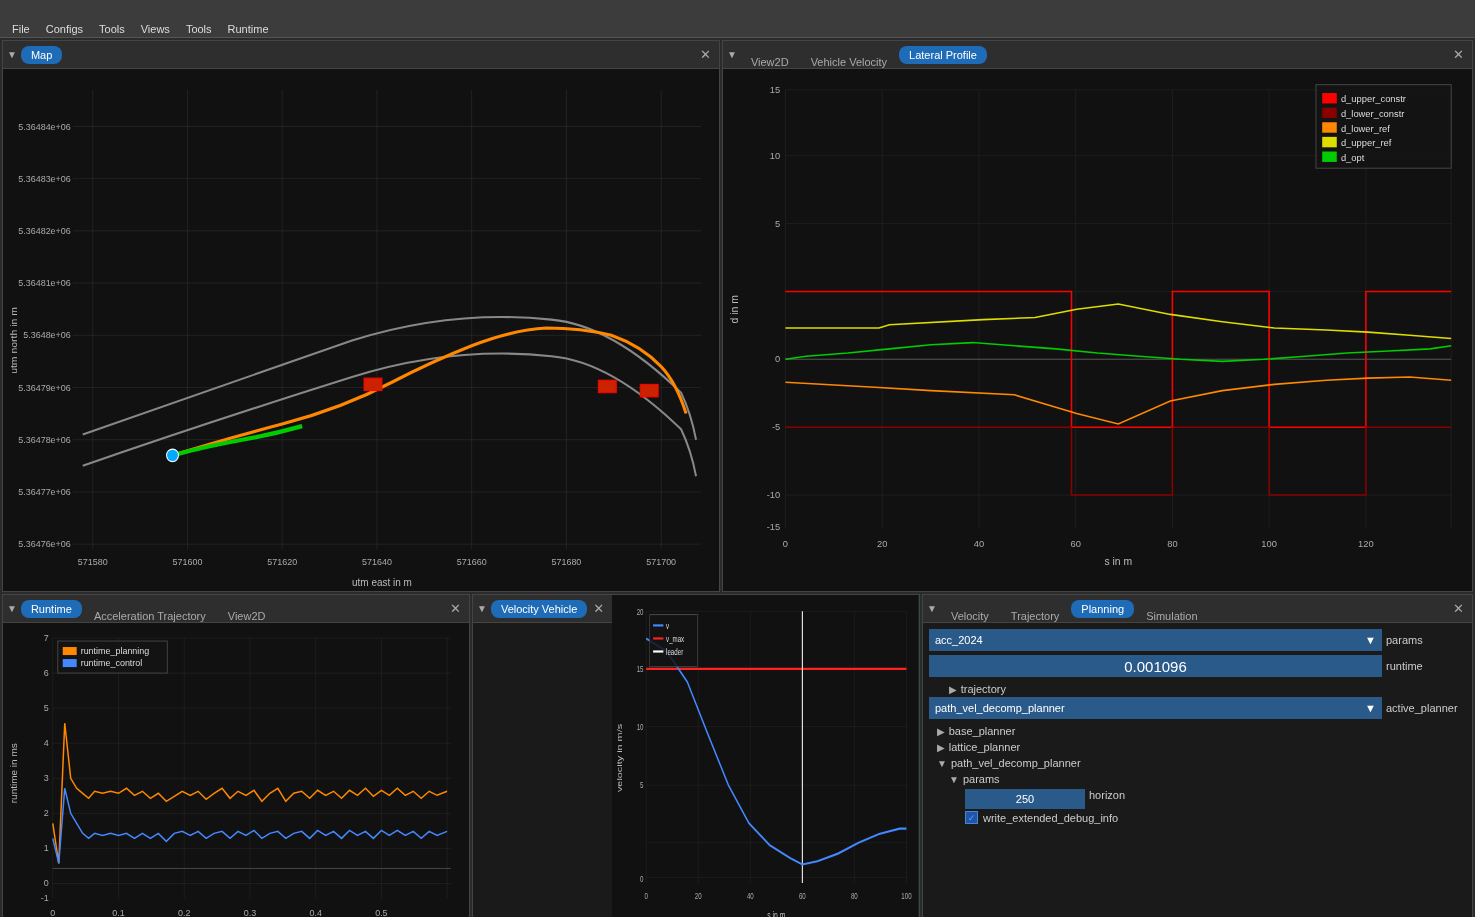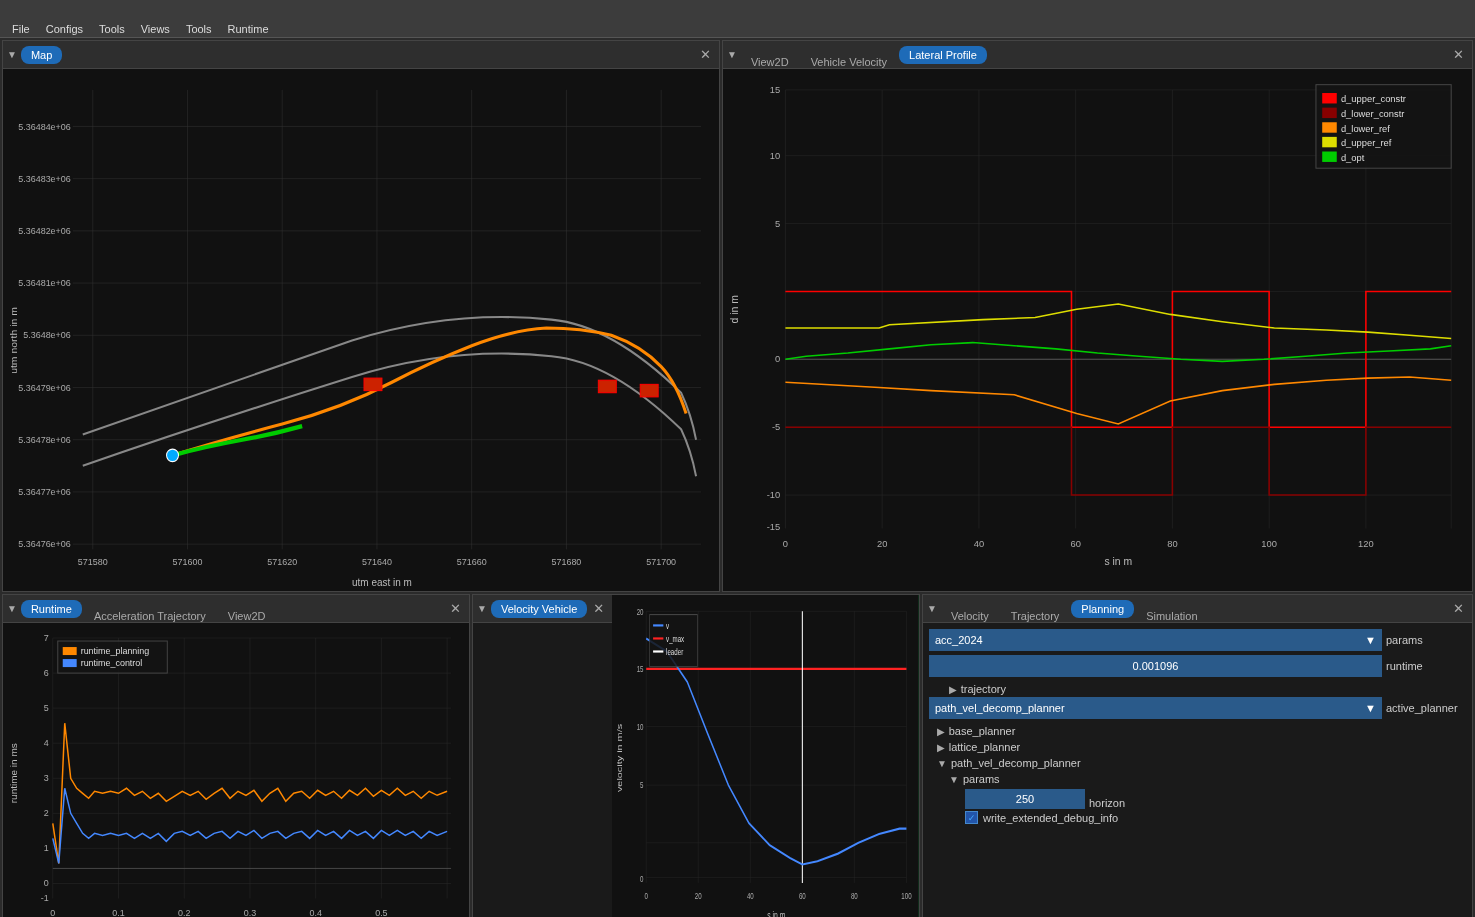--- a/index.html
+++ b/index.html
@@ -168,21 +168,21 @@
       border: 1px solid #4488cc;
       display: flex;
       align-items: center;
       justify-content: center;
       font-size: 9px;
       color: #4af;
       flex-shrink: 0;
     }
     .ctrl-num-row {
       display: flex;
-      align-items: flex-end;
+      align-items: flex-start;
       gap: 4px;
       margin: 2px 0 2px 20px;
     }
     .ctrl-num-input {
       background: #2a5a8a;
       color: #fff;
       border: none;
       padding: 2px 6px;
       height: 20px;
       font-size: 11px;
@@ -508,21 +508,21 @@
 
         <div class="ctrl-row">
           <div class="ctrl-dropdown" style="background:#2a5a8a; color:#fff; border:none; padding:2px 6px; height:22px; font-size:11px; flex:1; display:flex; align-items:center; justify-content:space-between;">
             <span>acc_2024</span>
             <span>▼</span>
           </div>
           <span class="ctrl-label">params</span>
         </div>
 
         <div class="ctrl-row">
-          <div class="ctrl-input" style="background:#2a5a8a; color:#fff; border:none; padding:2px 6px; height:22px; font-size:11px; flex:1; display:flex; align-items:center; justify-content:center; text-align:center;">
+          <div class="ctrl-input" style="background:#2a5a8a; color:#fff; border:none; padding:2px 6px; height:22px; font-size:15px; flex:1; display:flex; align-items:center; justify-content:center; text-align:center;">
             <span>0.001096</span>
           </div>
           <span class="ctrl-label">runtime</span>
         </div>
 
         <div class="ctrl-expander indent1">
           <span class="ctrl-expander-triangle">▶</span>
           <span>trajectory</span>
         </div>
 

